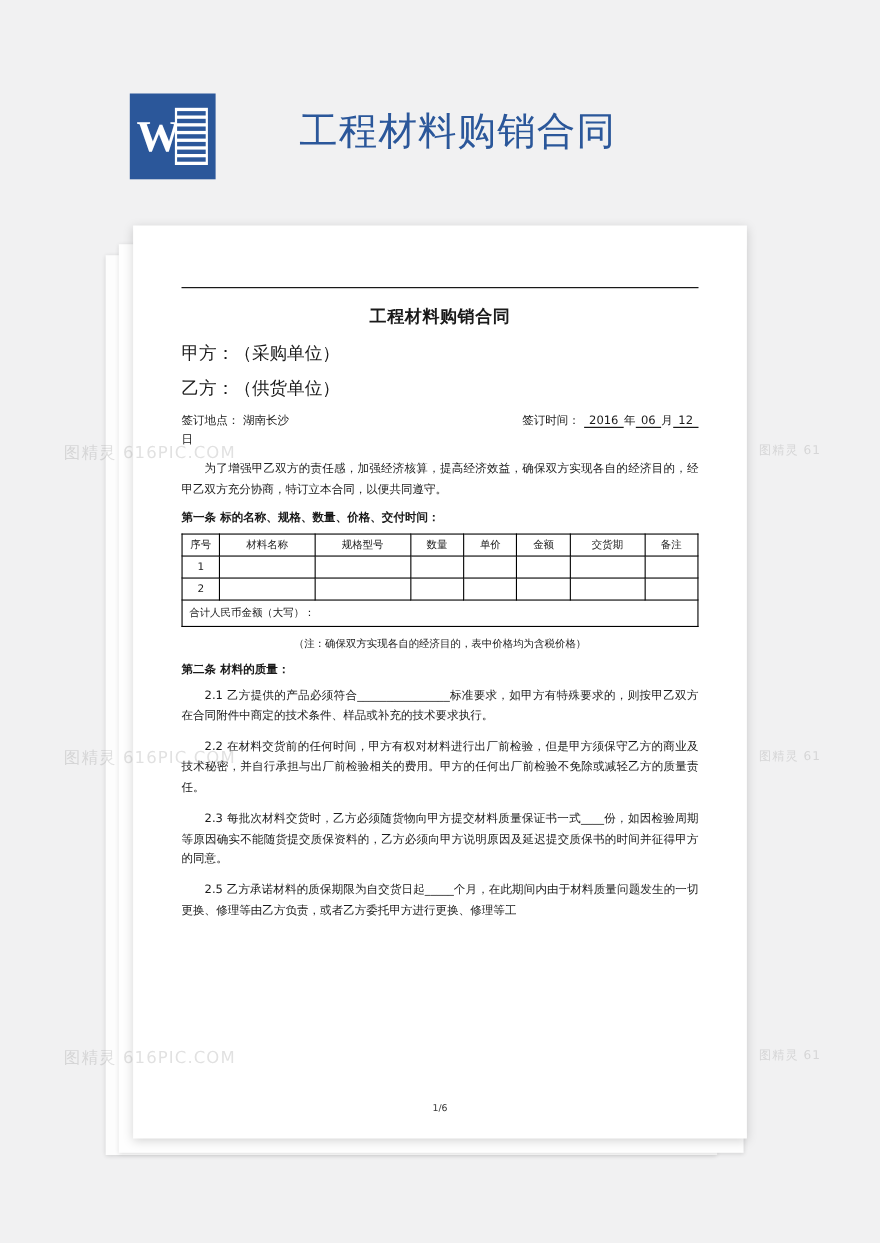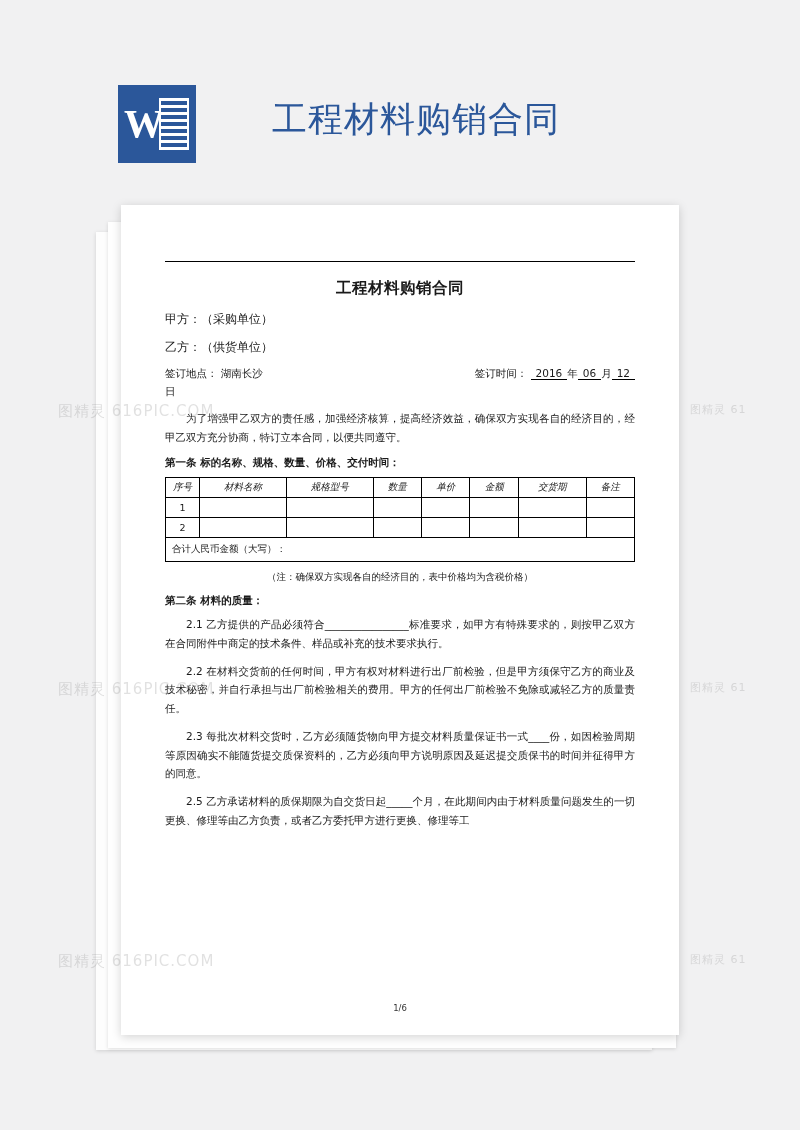--- a/index.html
+++ b/index.html
@@ -106,21 +106,21 @@
     text-align: right;
     font-size: 10.5px;
     margin: 0 0 14px 0;
   }
   .contract-no .fill {
     display: inline-block;
     width: 98px;
     border-bottom: 1px solid #000;
   }
   .party {
-    font-size: 12px;
+    font-size: 16px;
     margin: 0 0 11px 0;
   }
   .signline {
     font-size: 10.5px;
     margin: 0 0 4px 0;
     display: flex;
     justify-content: space-between;
     align-items: baseline;
   }
   .signline .left { white-space: nowrap; }
@@ -147,21 +147,21 @@
     font-size: 9.5px;
     margin: 0 0 0 0;
   }
   table.goods th, table.goods td {
     border: 1px solid #000;
     height: 20px;
     text-align: center;
     font-weight: normal;
     padding: 1px 2px;
   }
-  table.goods th { font-size: 9.5px; font-style: italic; }
+  table.goods th { font-size: 9.5px; }
   table.goods td.idx { width: 34px; }
   .total-row {
     border: 1px solid #000;
     border-top: none;
     font-size: 9.5px;
     padding: 4px 6px;
     height: 24px;
     display: flex;
     align-items: center;
   }

